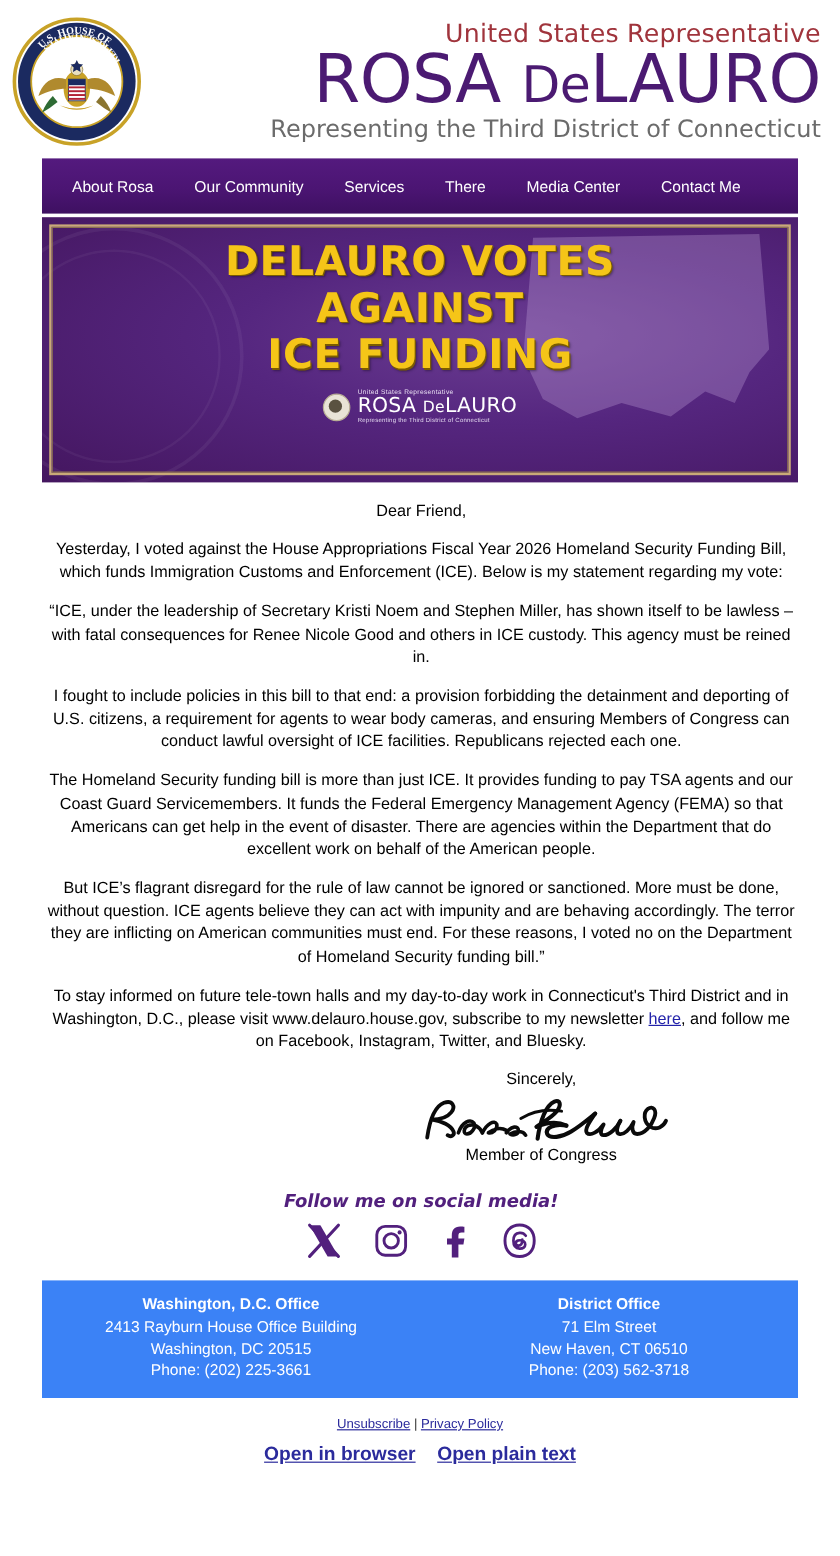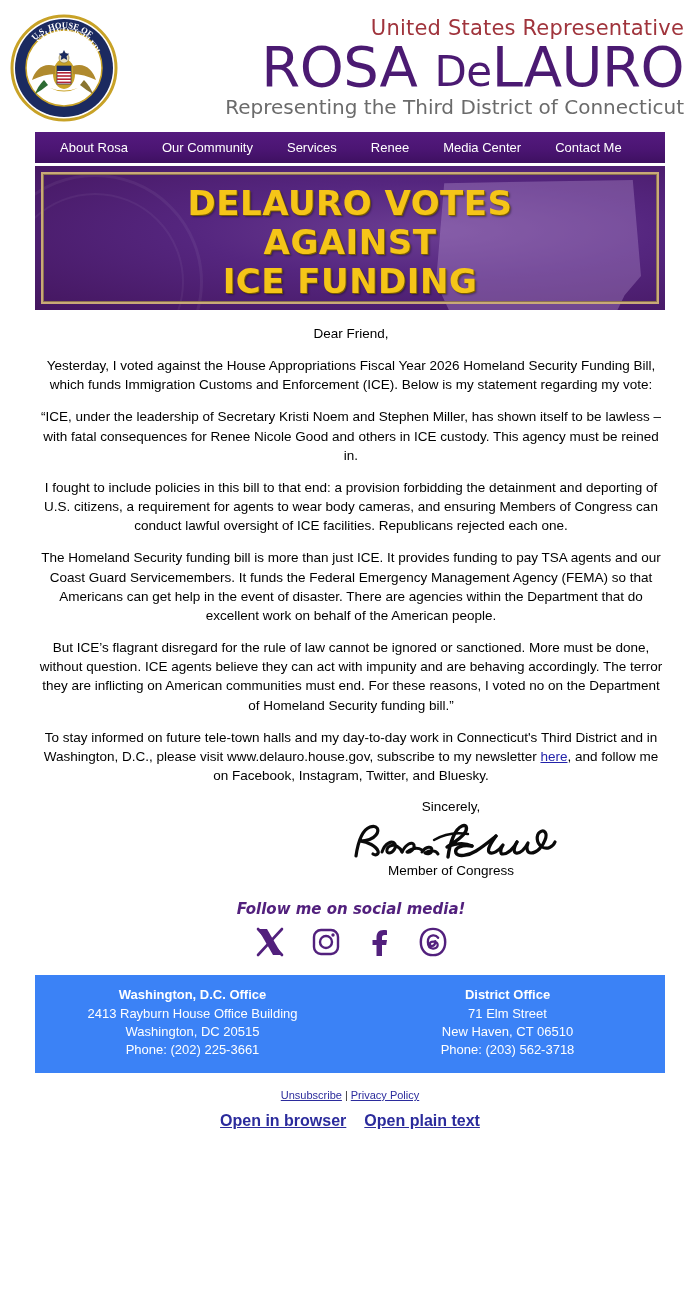--- a/index.html
+++ b/index.html
@@ -65,40 +65,40 @@
     color: #6b6b6b;
     line-height: 1.15;
     margin-top: 3px;
     white-space: nowrap;
   }
 
   
   .navbar {
     margin: 0 35px;
     background: linear-gradient(180deg,#541a7e 0%, #4b1573 55%, #3e1061 100%);
-    height: 31px;
+    height: 46px;
     display: flex;
     align-items: center;
     padding-left: 8px;
     box-sizing: border-box;
   }
   .nav-item {
     color: #ffffff;
     font-size: 13px;
     font-family: "Liberation Sans", sans-serif;
     padding: 0 17px;
     white-space: nowrap;
     cursor: pointer;
     text-decoration: none;
   }
 
   
   .banner-outer {
     margin: 3px 35px 0 35px;
-    height: 144px;
+    height: 221px;
     position: relative;
     overflow: hidden;
     background: radial-gradient(ellipse at 62% 45%, #6b3d92 0%, #55267f 42%, #44165f 100%);
   }
   .banner-frame {
     position: absolute;
     left: 6px; right: 6px; top: 6px; bottom: 6px;
     border: 2px solid #c9a978;
     box-shadow: inset 0 0 0 1px #8d7250;
   }
@@ -300,21 +300,21 @@
     <div class="hdr-line1">United States Representative</div>
     <div class="hdr-name"><span>ROSA</span> <span class="small-e">De</span><span>LAURO</span></div>
     <div class="hdr-line3">Representing the Third District of Connecticut</div>
   </div>
 </div>
 
 <div class="navbar">
   <a class="nav-item" href="#">About Rosa</a>
   <a class="nav-item" href="#">Our Community</a>
   <a class="nav-item" href="#">Services</a>
-  <a class="nav-item" href="#">Renee</a>
+  <a class="nav-item" href="#">There</a>
   <a class="nav-item" href="#">Media Center</a>
   <a class="nav-item" href="#">Contact Me</a>
 </div>
 
 <div class="banner-outer">
   <div class="banner-seal"></div>
   <div class="banner-state"></div>
   <div class="banner-frame"></div>
   <div class="banner-text">
     <div class="banner-line">DELAURO VOTES</div>

